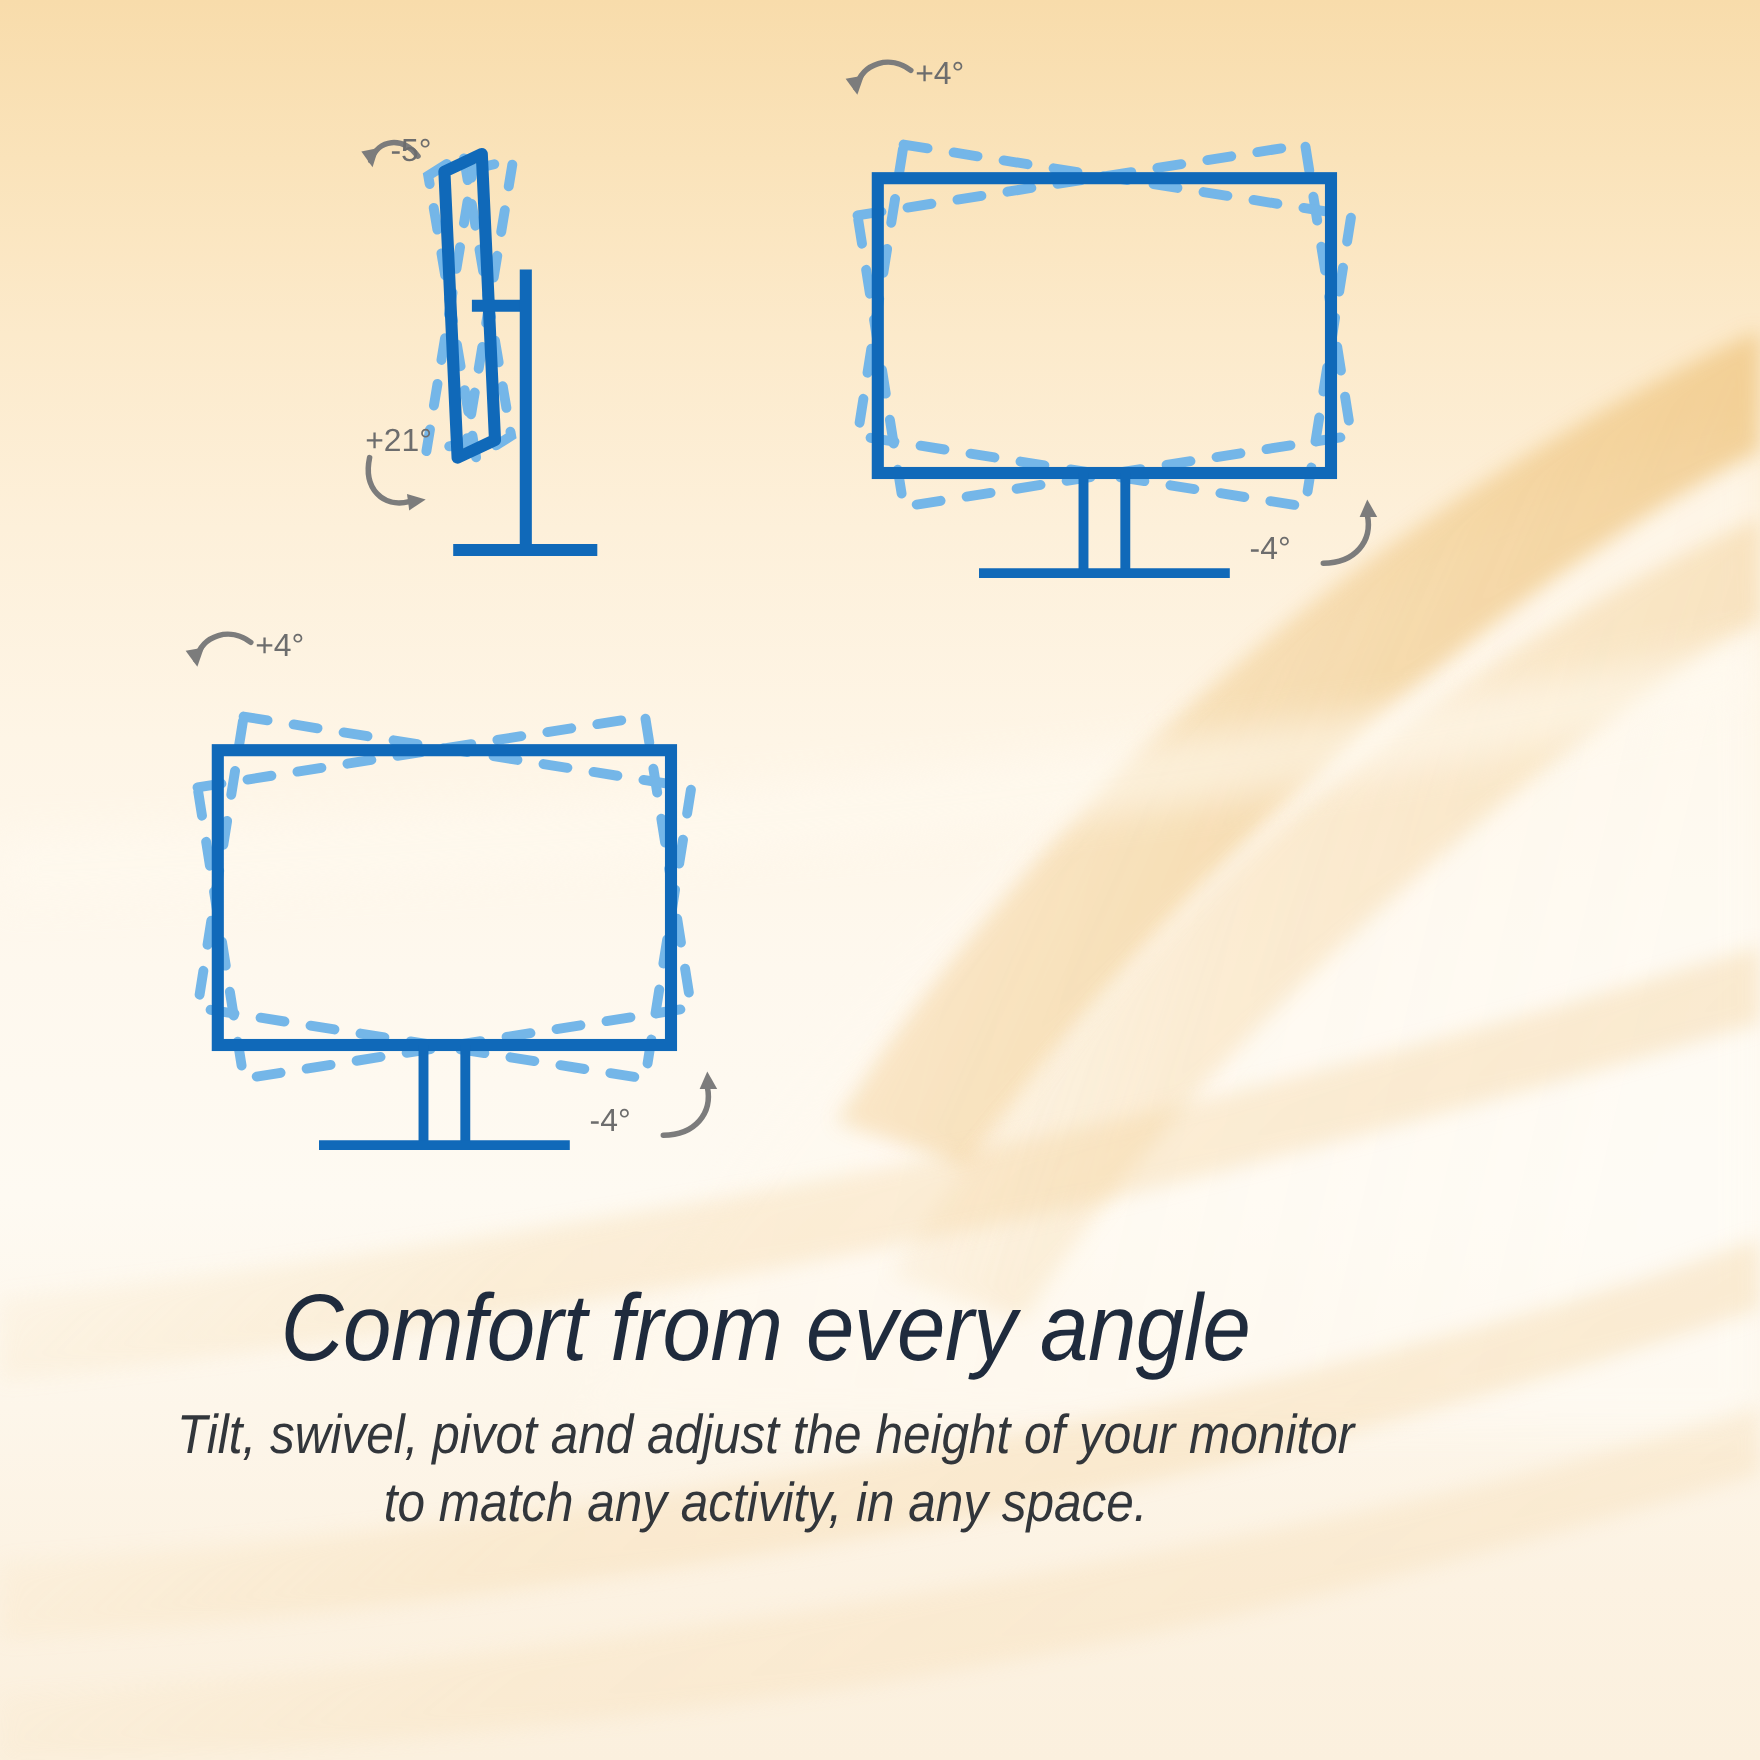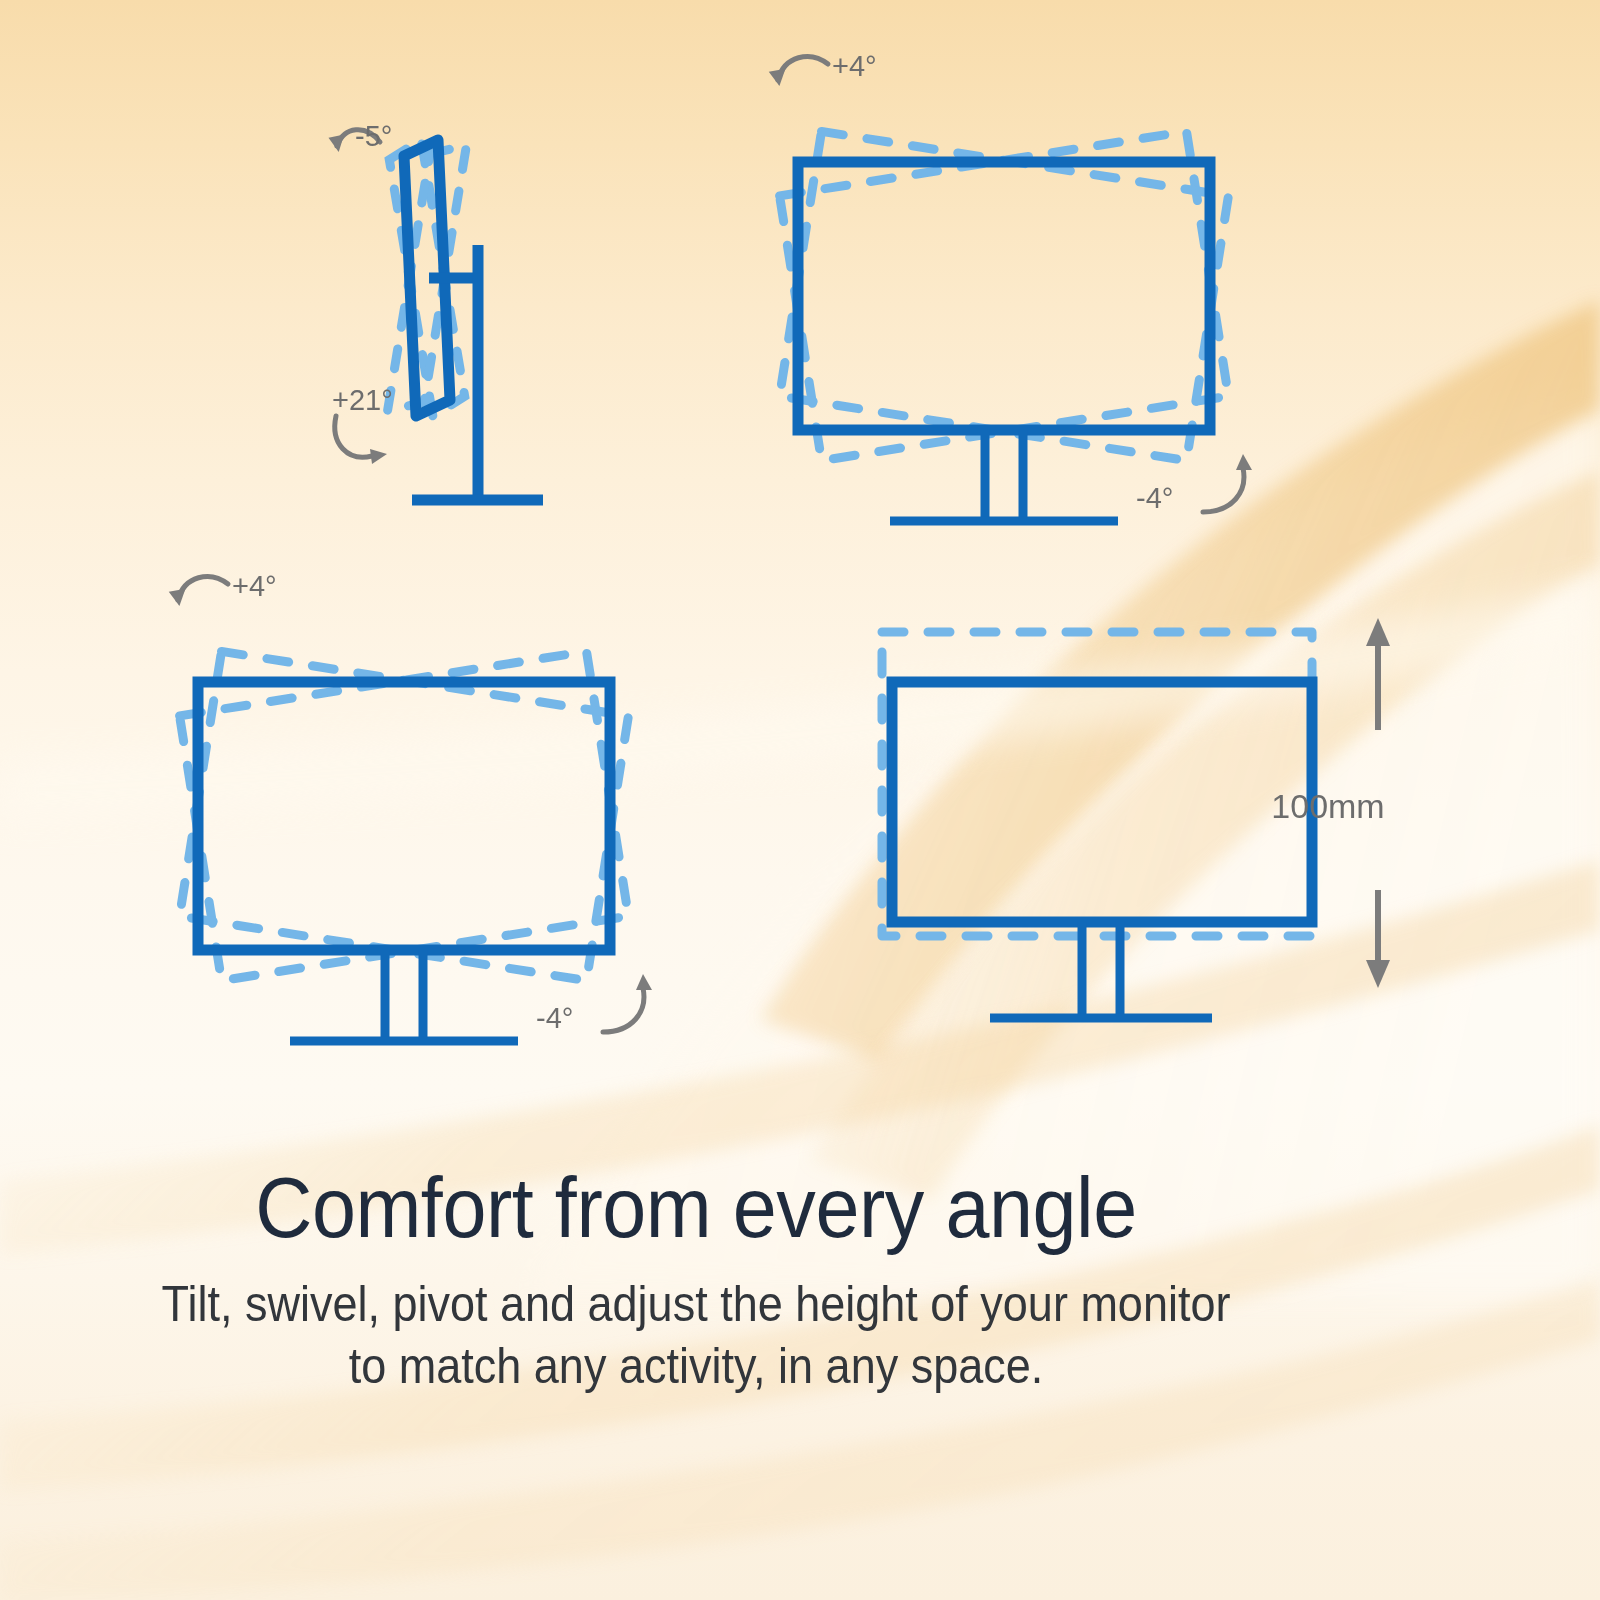--- a/index.html
+++ b/index.html
@@ -54,20 +54,21 @@
   #pivot-diagram     { left: 140px;  top: 560px; width: 560px; height: 510px; }
   #height-diagram    { left: 850px;  top: 590px; width: 620px; height: 480px; }
 
   
   #caption {
     position: absolute;
     left: 0;
     top: 1160px;
     width: 1392px;
     text-align: center;
+    font-style: italic;
   }
   #headline {
     margin: 0;
     font-family: "Liberation Sans Narrow", "Liberation Sans", sans-serif;
     font-size: 86px;
     font-weight: 400;
     letter-spacing: -0.5px;
     color: #1f2b3d;
     line-height: 1.1;
     transform: scaleX(0.92);
@@ -221,45 +222,20 @@
       <text x="92" y="36" font-family="'Liberation Sans Narrow','Liberation Sans',sans-serif" font-size="29" fill="#6d6d6d">+4°</text>
 
       <g>
         <path d="M463,472 C492,472 508,452 503,428" stroke="#7c7c7c" stroke-width="5" fill="none" stroke-linecap="round"></path>
         <path d="M496,430 L503,414 L512,430 Z" fill="#7c7c7c"></path>
       </g>
       <text x="396" y="468" font-family="'Liberation Sans Narrow','Liberation Sans',sans-serif" font-size="29" fill="#6d6d6d">-4°</text>
     </svg>
   </div>
 
-  <div class="diagram" id="height-diagram">
-    <svg width="620" height="480" viewBox="0 0 620 480">
-
-      <g stroke="#74b6e8" stroke-width="9" fill="none" stroke-linecap="round" stroke-linejoin="round" stroke-dasharray="22 24">
-        <path d="M32,42 L462,42 L462,346 L32,346 Z"></path>
-      </g>
-
-      <rect x="42" y="92" width="420" height="240" stroke="#1069b9" stroke-width="11" fill="none" stroke-linejoin="miter"></rect>
-
-      <g stroke="#1069b9" stroke-width="9" fill="none" stroke-linecap="butt">
-        <path d="M232,332 L232,428"></path>
-        <path d="M270,332 L270,428"></path>
-        <path d="M140,428 L362,428"></path>
-      </g>
-
-      <g stroke="#7c7c7c" stroke-width="6" fill="#7c7c7c">
-        <path d="M528,140 L528,48" stroke-linecap="butt" fill="none"></path>
-        <path d="M528,28 L540,56 L516,56 Z" stroke="none"></path>
-        <path d="M528,300 L528,376" stroke-linecap="butt" fill="none"></path>
-        <path d="M528,398 L540,370 L516,370 Z" stroke="none"></path>
-      </g>
-
-      <text x="478" y="228" text-anchor="middle" font-family="'Liberation Sans Narrow','Liberation Sans',sans-serif" font-size="34" fill="#6d6d6d">100mm</text>
-    </svg>
-  </div>
 
   <div id="caption">
     <h1 id="headline">Comfort from every angle</h1>
     <p id="subcopy">
       <span class="sub-line">Tilt, swivel, pivot and adjust the height of your monitor</span>
       <span class="sub-line">to match any activity, in any space.</span>
     </p>
   </div>
 
 </div>

